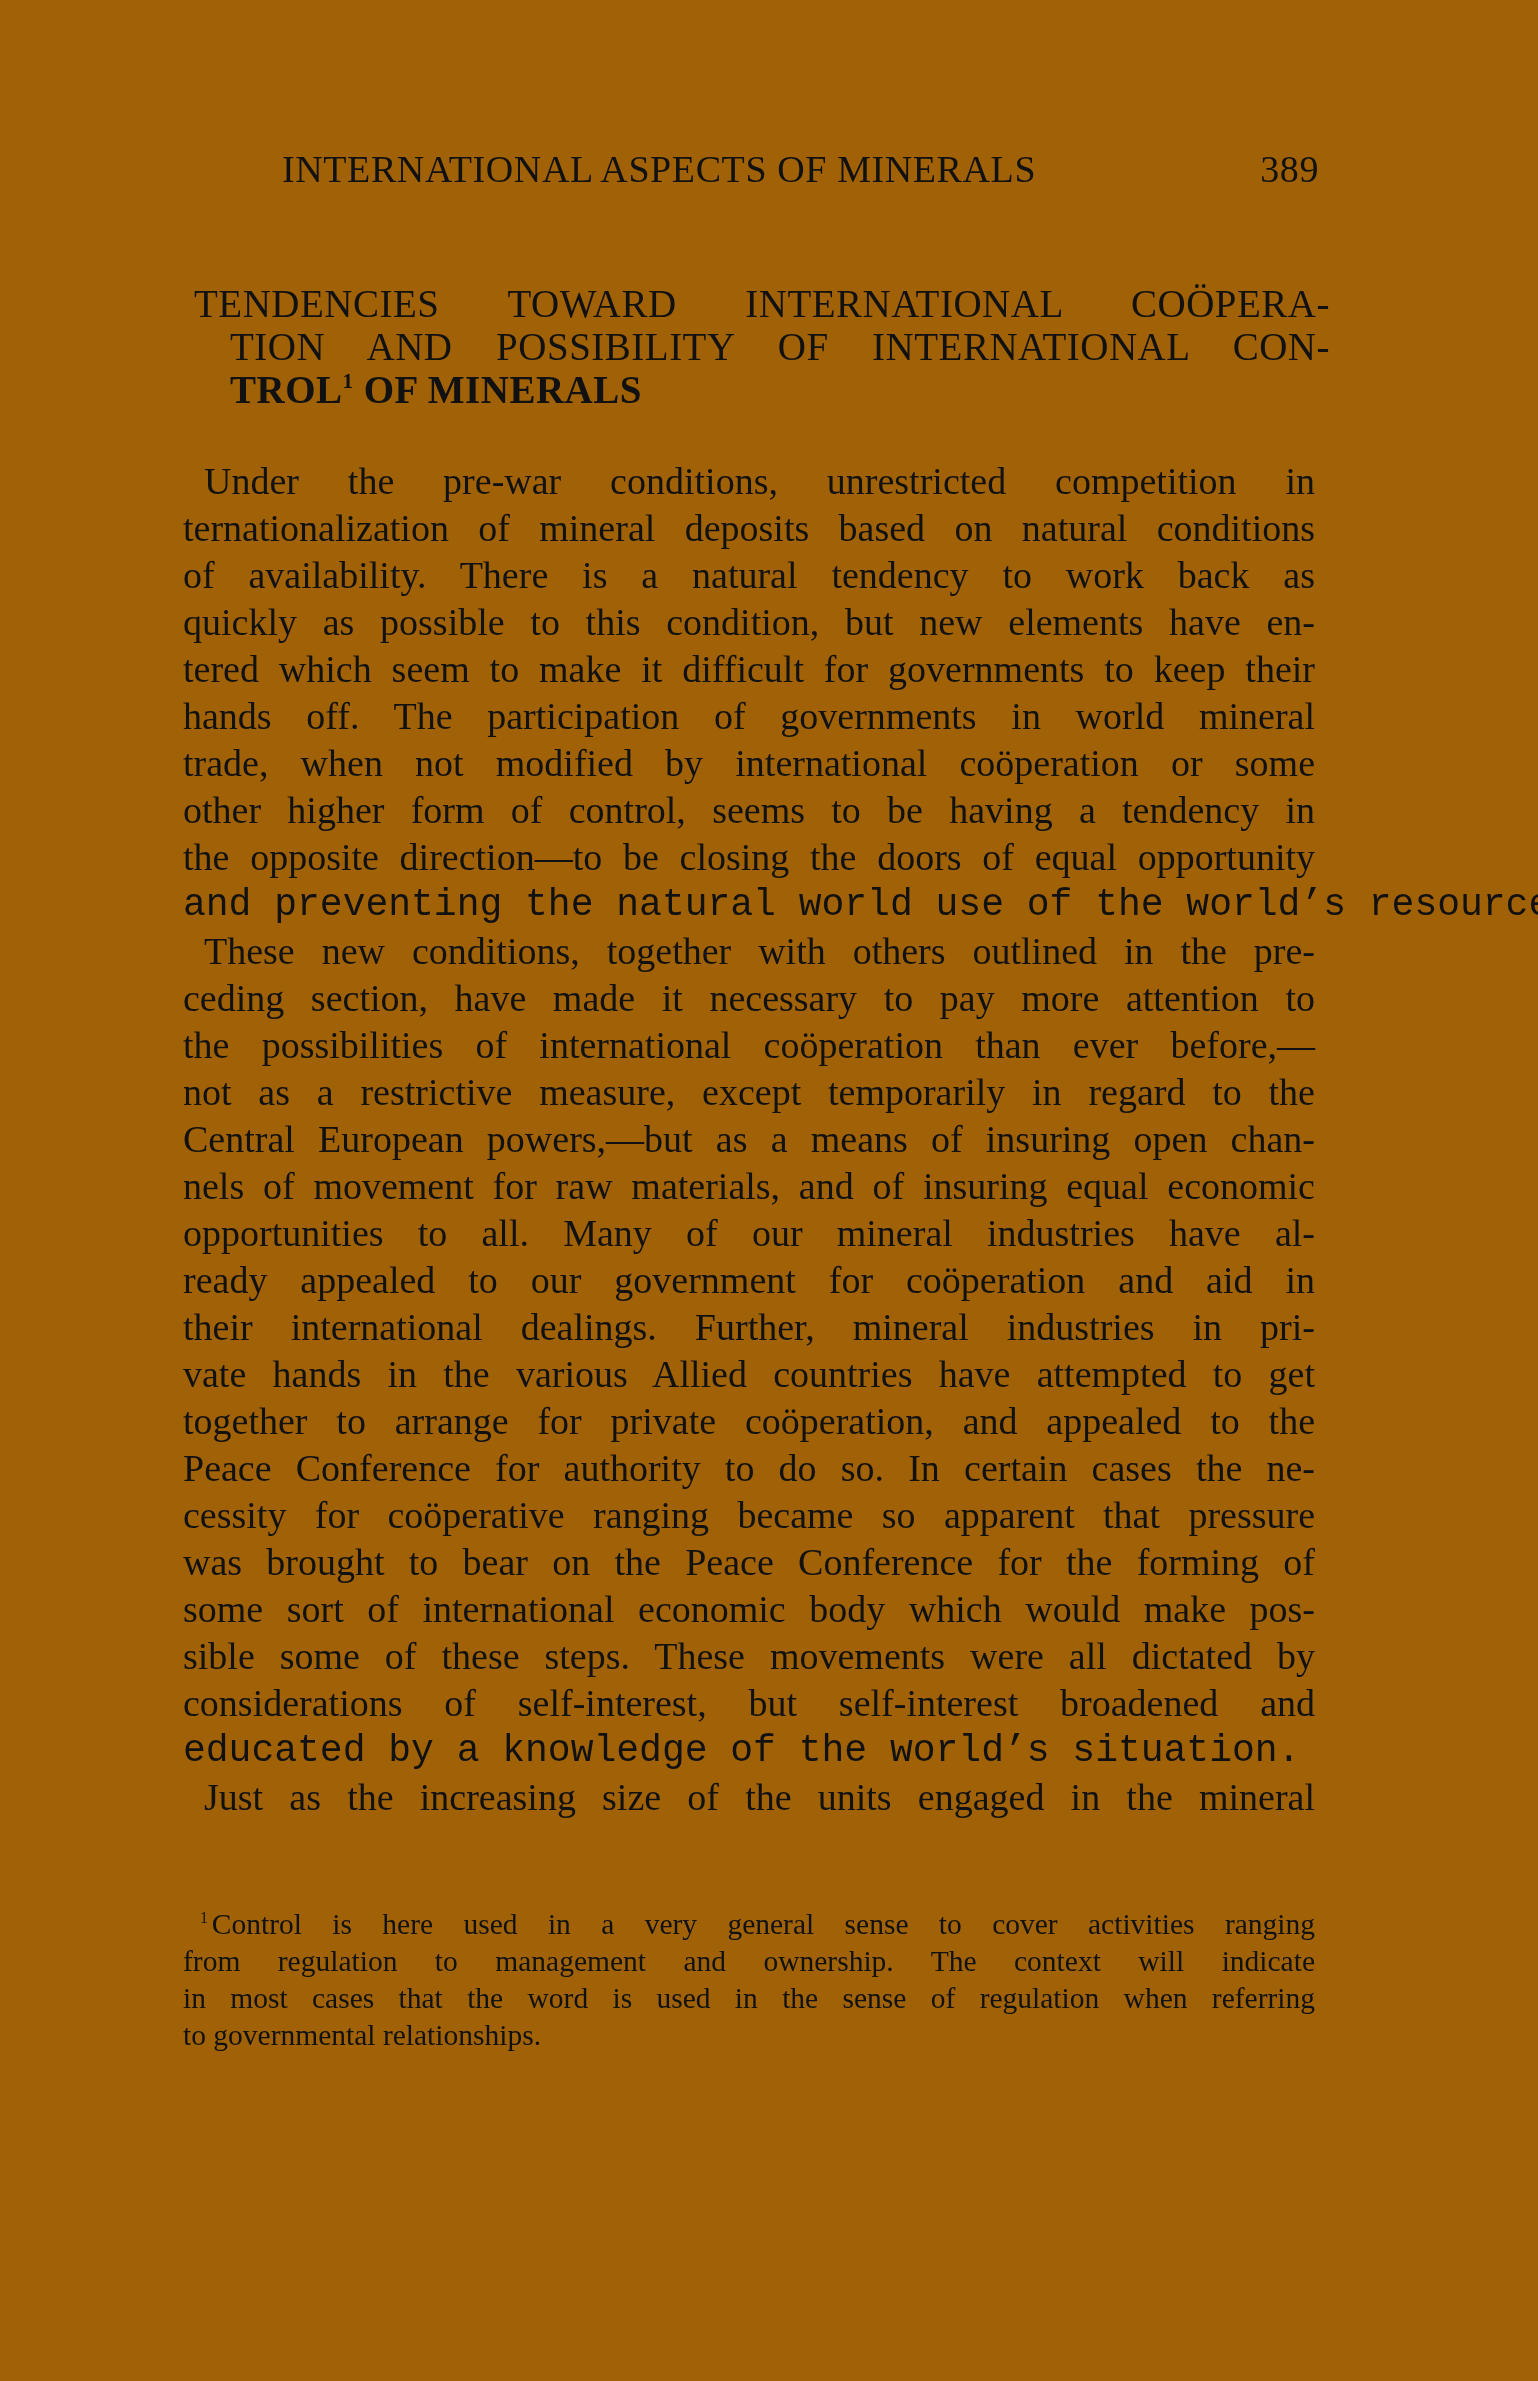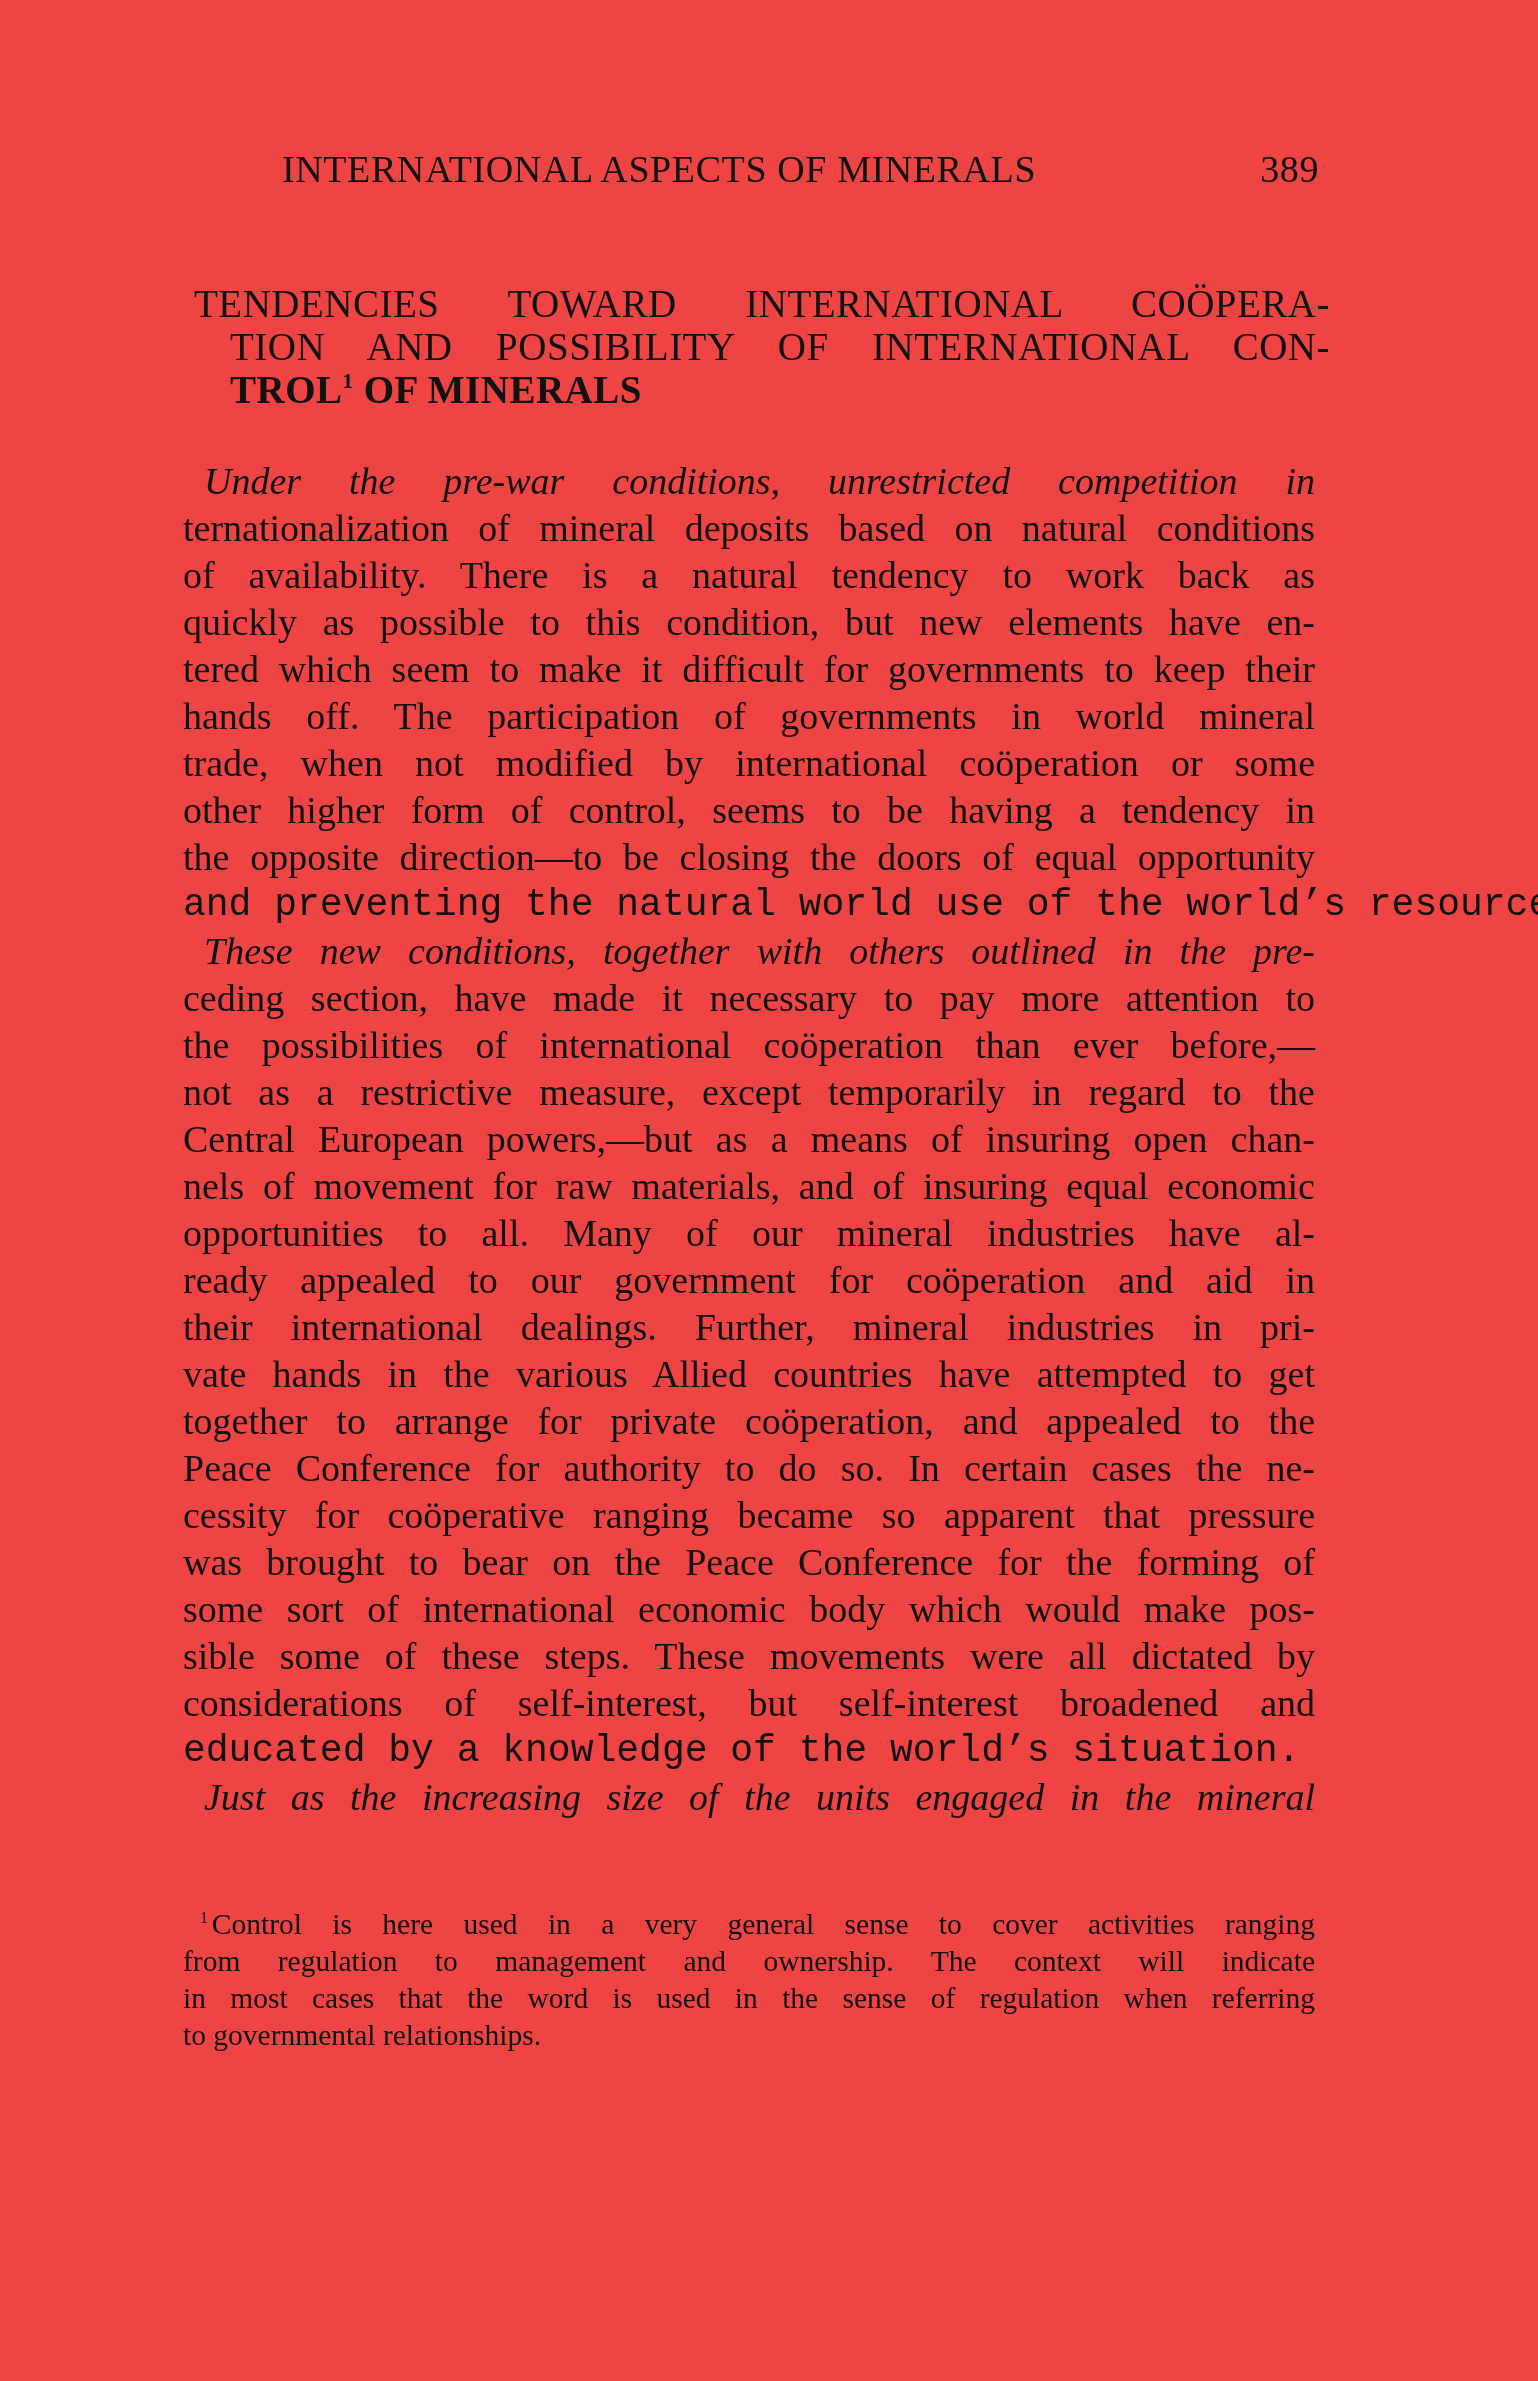--- a/index.html
+++ b/index.html
@@ -14,21 +14,21 @@
       overflow: hidden;
       color: #111111;
       font-family: "Liberation Serif", "DejaVu Serif", serif;
     }
     .page {
       position: absolute;
       left: 0;
       top: 0;
       width: 1539px;
       height: 2382px;
-      background: #ef4444;
+      background: #a16207;
     }
     .running-head {
       position: absolute;
       left: 282px;
       top: 145px;
       width: 1037px;
       height: 48px;
       font-size: 38px;
       line-height: 48px;
       letter-spacing: 0.6px;
@@ -82,21 +82,20 @@
     }
     .body-text .line {
       display: block;
       height: 47px;
       white-space: nowrap;
       text-align: justify;
       text-align-last: justify;
     }
     .body-text .line.first {
       text-indent: 21px;
-      font-style: italic;
     }
     .body-text .line.end {
       text-align-last: left;
       font-family: Liberation Mono, monospace;
     }
     .footnotes {
       position: absolute;
       left: 183px;
       top: 1906px;
       width: 1132px;

